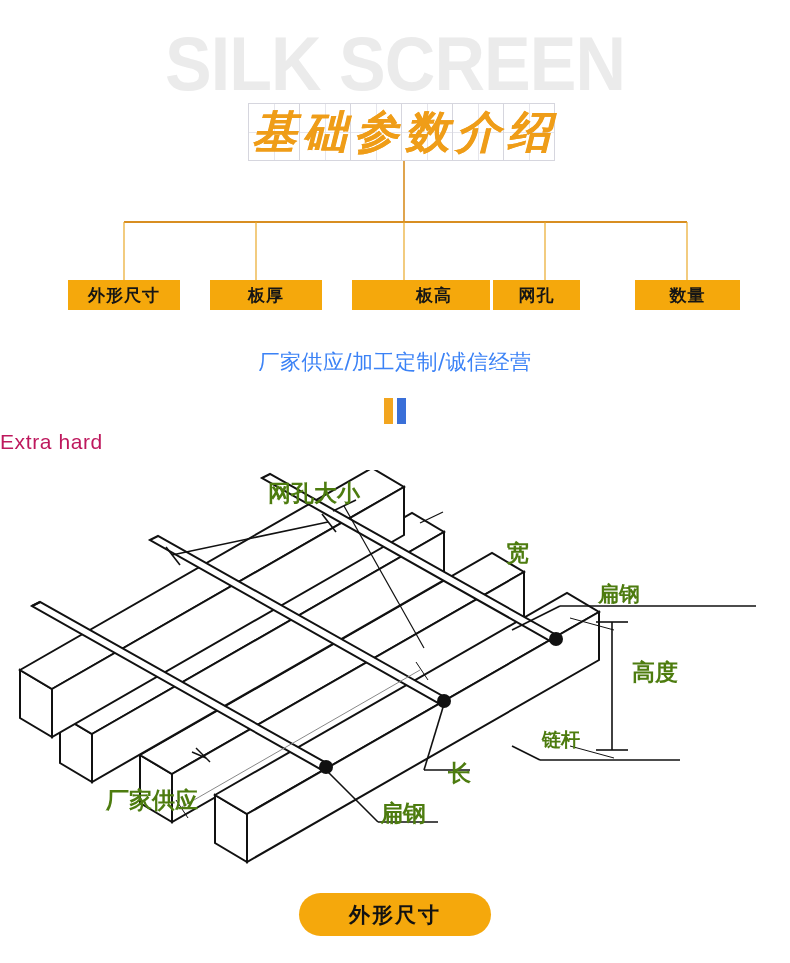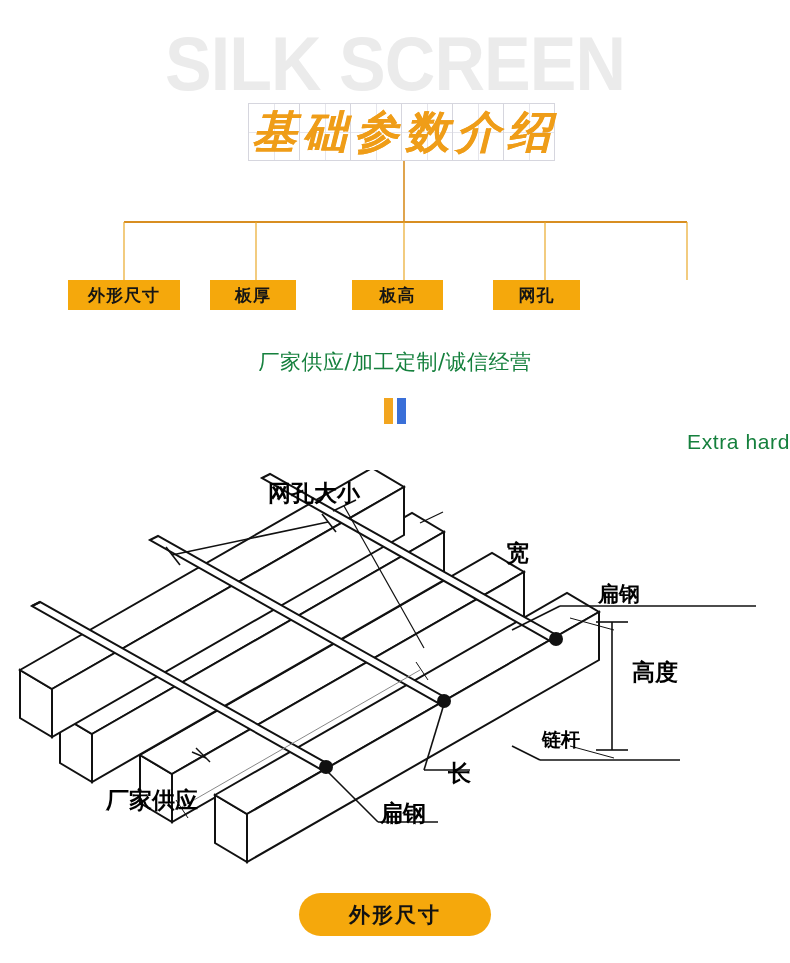--- a/index.html
+++ b/index.html
@@ -71,42 +71,42 @@
     color:#151515;
     font-weight:bold;
     font-size:17px;
     letter-spacing:1px;
     font-family:"DejaVu Sans","Liberation Sans",sans-serif;
   }
 
   
   .slogan{
     position:absolute;left:0;top:348px;width:790px;text-align:center;
-    font-size:21px;color:#15803d;letter-spacing:0.5px;
+    font-size:21px;color:#3b82f6;letter-spacing:0.5px;
     font-family:"DejaVu Sans","Liberation Sans",sans-serif;
   }
   .bars{
     position:absolute;left:0;top:398px;width:790px;
     display:flex;justify-content:center;gap:4px;
   }
   .bar-o{width:9px;height:26px;background:#f2a51f;}
   .bar-b{width:9px;height:26px;background:#3a6fd8;}
   .extra{
-    position:absolute;left:0;top:430px;width:790px;text-align:right;
-    font-size:21px;color:#15803d;letter-spacing:0.6px;
+    position:absolute;left:0;top:430px;width:790px;text-align:left;
+    font-size:21px;color:#be185d;letter-spacing:0.6px;
     font-family:"Liberation Sans","DejaVu Sans",sans-serif;
   }
 
   
   .diagram{position:absolute;left:0;top:470px;width:790px;height:400px;}
   .dlabel{
     position:absolute;
     font-family:Liberation Mono, monospace;
     font-weight:bold;
-    color:#000000;
+    color:#4d7c0f;
     white-space:nowrap;
   }
 
   
   .pill{
     position:absolute;left:299px;top:893px;
     width:192px;height:43px;
     background:#f5a80c;border-radius:22px;
     display:flex;align-items:center;justify-content:center;
     color:#121212;font-weight:bold;font-size:21px;letter-spacing:2px;
@@ -147,23 +147,24 @@
       <line x1="124" y1="222" x2="687" y2="222" stroke-width="1.8"></line>
       <line x1="124" y1="222" x2="124" y2="280" stroke-width="1.2" stroke="#e9a92b"></line>
       <line x1="256" y1="222" x2="256" y2="280" stroke-width="1.2" stroke="#e9a92b"></line>
       <line x1="404" y1="222" x2="404" y2="280" stroke-width="1.2" stroke="#e9a92b"></line>
       <line x1="545" y1="222" x2="545" y2="280" stroke-width="1.2" stroke="#e9a92b"></line>
       <line x1="687" y1="222" x2="687" y2="280" stroke-width="1.2" stroke="#e9a92b"></line>
     </g>
   </svg>
 
   <div class="param-btn" style="left:68px;top:280px;width:112px;">外形尺寸</div>
-  <div class="param-btn" style="left:210px;top:280px;width:86px;">板厚</div>
-  <div class="param-btn" style="left:352px;top:280px;width:91px;">板高</div>
+  <div class="param-btn" style="left:210px;top:280px;width:112px;">板厚</div>
+  <div class="param-btn" style="left:352px;top:280px;width:112px;padding-left:26px;">板高</div>
   <div class="param-btn" style="left:493px;top:280px;width:87px;">网孔</div>
+  <div class="param-btn" style="left:635px;top:280px;width:105px;">数量</div>
 
   <div class="slogan">厂家供应/加工定制/诚信经营</div>
   <div class="bars">
     <div class="bar-o"></div>
     <div class="bar-b"></div>
   </div>
   <div class="extra">Extra hard</div>
 
   <div class="diagram">
     <svg width="790" height="400" viewBox="0 0 790 400">

